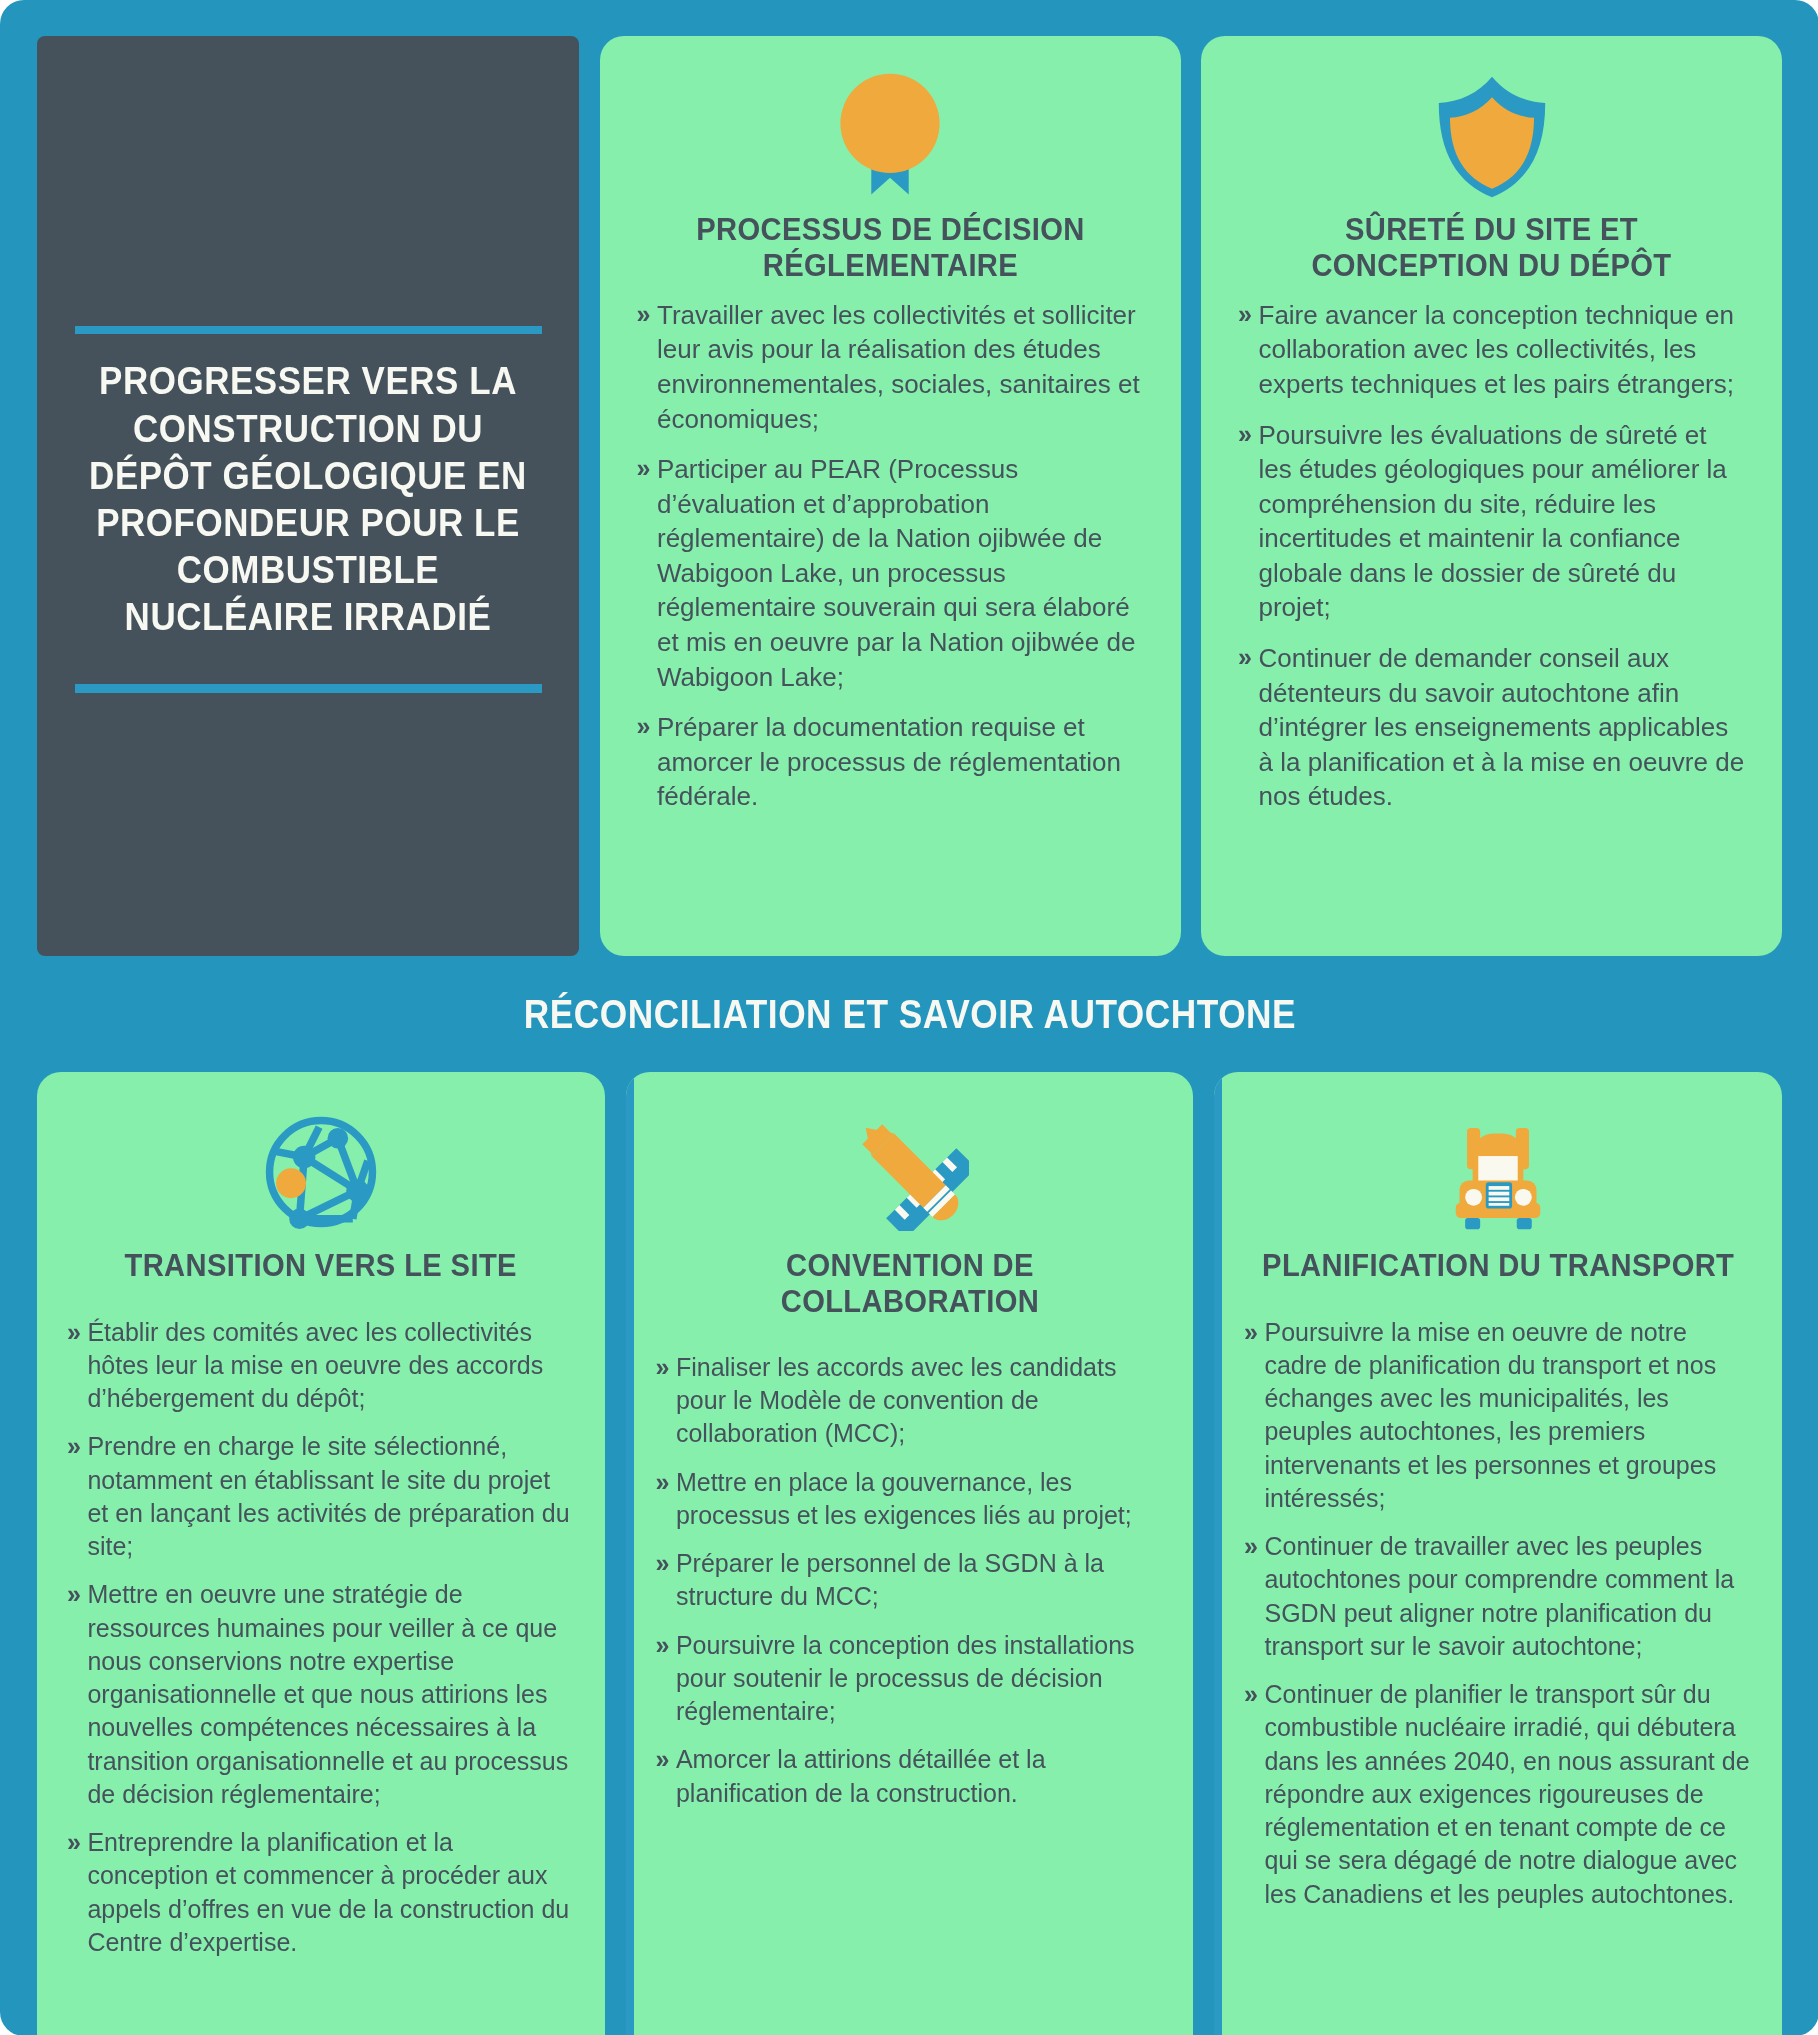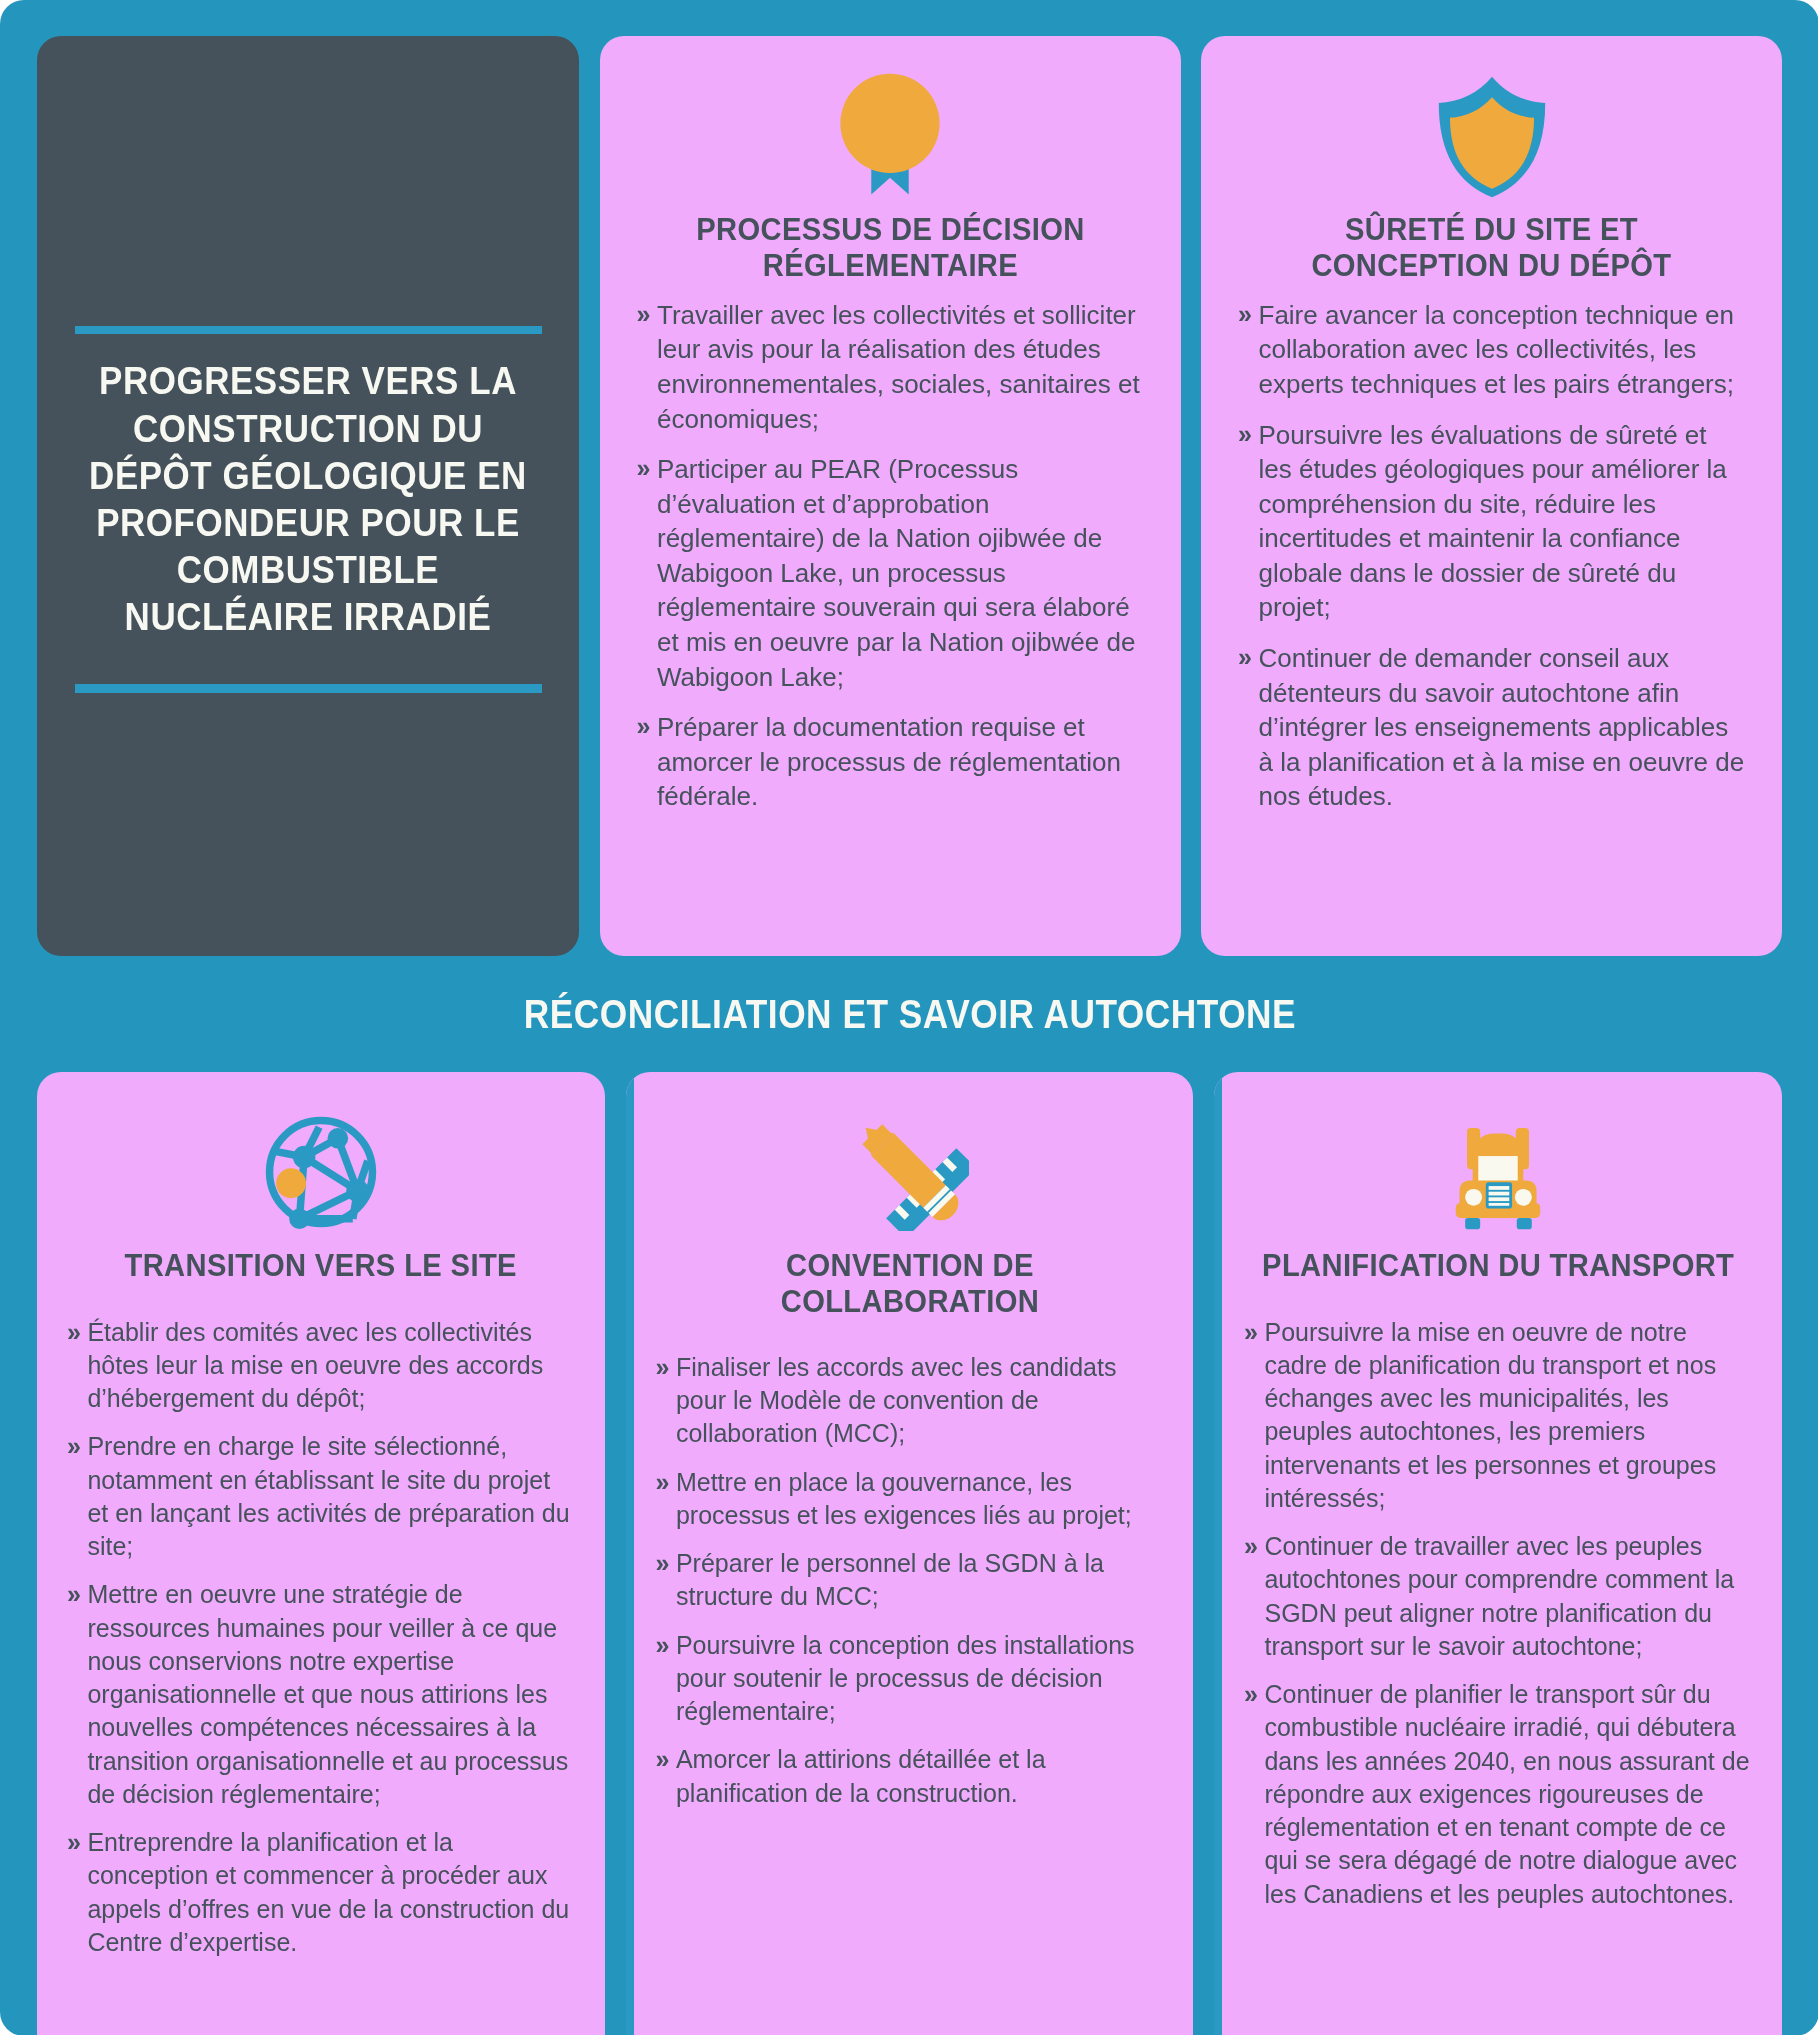--- a/index.html
+++ b/index.html
@@ -21,21 +21,21 @@
   
   .top-row{
     display:flex;
     gap:20.6px;
     height:920px;
   }
   .headline-card{
     width:542px;
     flex:0 0 542px;
     background:#45525b;
-    border-radius:24px;
+    border-radius:8px;
     display:flex;
     flex-direction:column;
     align-items:center;
     justify-content:flex-start;
     box-sizing:border-box;
     padding:0 32px;
   }
   .headline-rule{
     width:467px;height:8.4px;background:#2a9ac4;
     margin:0 auto;
@@ -48,21 +48,21 @@
     font-size:38px;
     line-height:1.24;
     letter-spacing:0.6px;
     text-align:center;
     text-transform:uppercase;
     margin:24px 0 22.5px 0;
     font-stretch:condensed;
     transform:scaleX(.92);
   }
   .card{
-    background:#f0abfc;
+    background:#86efac;
     border-radius:24px;
     box-sizing:border-box;
     position:relative;
     overflow:hidden;
   }
   .top-card{
     flex:1 1 0;
     padding:24px 37px 24px 37px;
     display:flex;flex-direction:column;align-items:center;
   }

